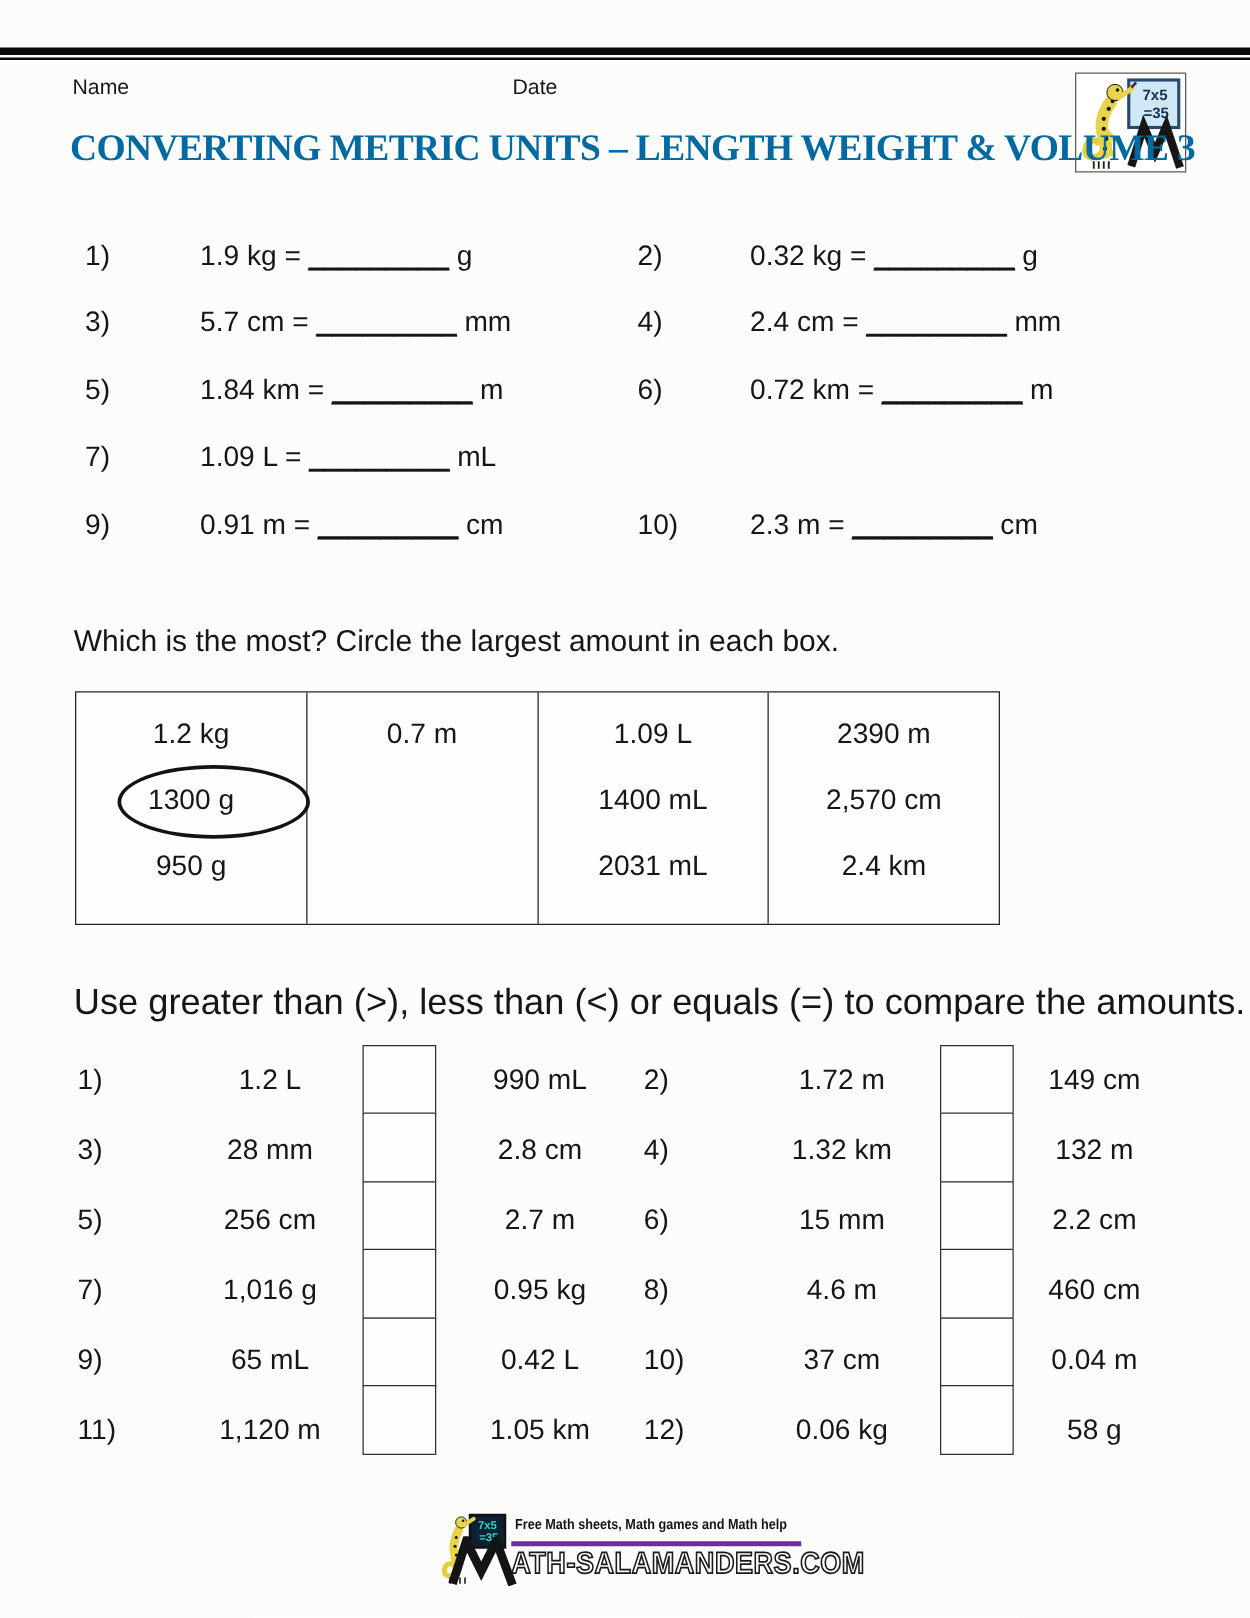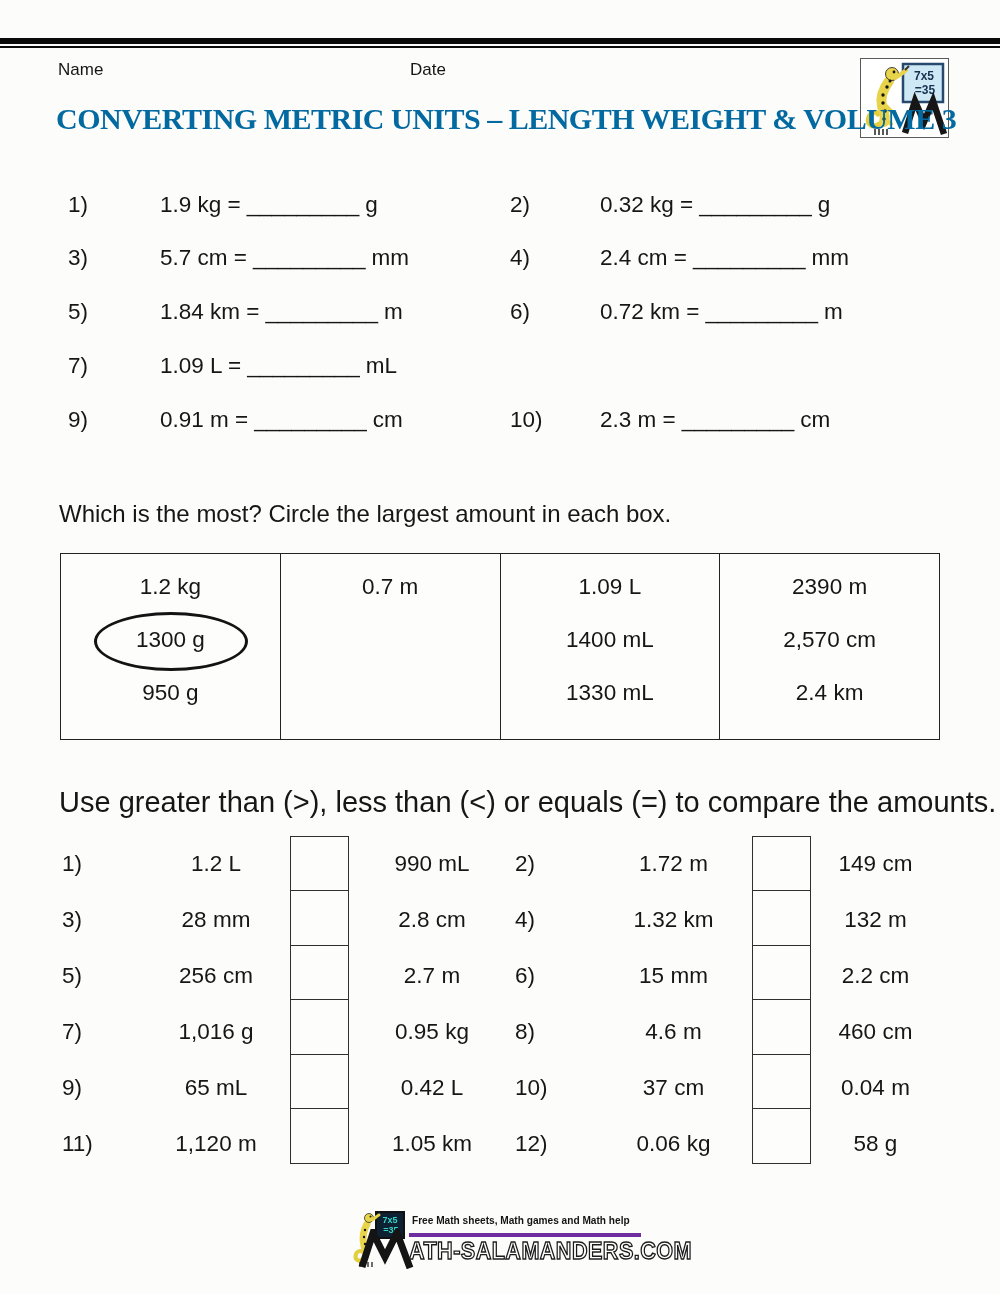--- a/index.html
+++ b/index.html
@@ -19,25 +19,25 @@
   .title{position:absolute;left:56px;top:102px;white-space:nowrap;
          font-family:"Liberation Serif",serif;font-weight:600;font-size:30px;
          color:#0369a1;letter-spacing:-0.5px;}
 
   
   .s1row{position:absolute;height:54px;line-height:54px;font-size:22.5px;white-space:nowrap;}
   .s1row .num{display:inline-block;}
   .col-l{left:68px;} .col-l .num{width:92px;}
   .col-r{left:510px;} .col-r .num{width:90px;}
   .r0{top:178px;} .r1{top:231px;} .r2{top:285px;} .r3{top:339px;} .r4{top:393px;}
-  .blank{margin:16px 6px;letter-spacing:0;}
+  .blank{margin:16px 6px;letter-spacing:0;text-decoration:underline;}
 
   
   .s2-instr{position:absolute;left:59px;top:500px;font-size:24px;white-space:nowrap;}
-  .s2-table{position:absolute;left:60px;top:553px;width:880px;height:187px;
+  .s2-table{position:absolute;left:60px;top:553px;width:740px;height:187px;
             border:1.7px solid #222;display:flex;box-sizing:border-box;background:#fdfdfc;}
   .s2-col{flex:1;border-left:1.7px solid #222;padding-top:6px;box-sizing:border-box;}
   .s2-col:first-child{border-left:none;}
   .s2-val{height:53px;line-height:53px;text-align:center;font-size:22.5px;white-space:nowrap;}
   .circle{position:absolute;left:94px;top:612px;width:148px;height:53px;
           border:3px solid #131313;border-radius:50%;background:transparent;}
 
   
   .s3-instr{position:absolute;left:59px;top:786px;font-size:29px;white-space:nowrap;}
   .s3-grid{position:absolute;left:62px;top:836px;width:878px;display:grid;
@@ -114,21 +114,21 @@
       <div class="s2-val">1.2 kg</div>
       <div class="s2-val">1300 g</div>
       <div class="s2-val">950 g</div>
     </div>
     <div class="s2-col">
       <div class="s2-val">0.7 m</div>
     </div>
     <div class="s2-col">
       <div class="s2-val">1.09 L</div>
       <div class="s2-val">1400 mL</div>
-      <div class="s2-val">1330 mL</div>
+      <div class="s2-val">2031 mL</div>
     </div>
     <div class="s2-col">
       <div class="s2-val">2390 m</div>
       <div class="s2-val">2,570 cm</div>
       <div class="s2-val">2.4 km</div>
     </div>
   </div>
   <div class="circle"></div>
 
   <div class="s3-instr">Use greater than (&gt;), less than (&lt;) or equals (=) to compare the amounts.</div>

